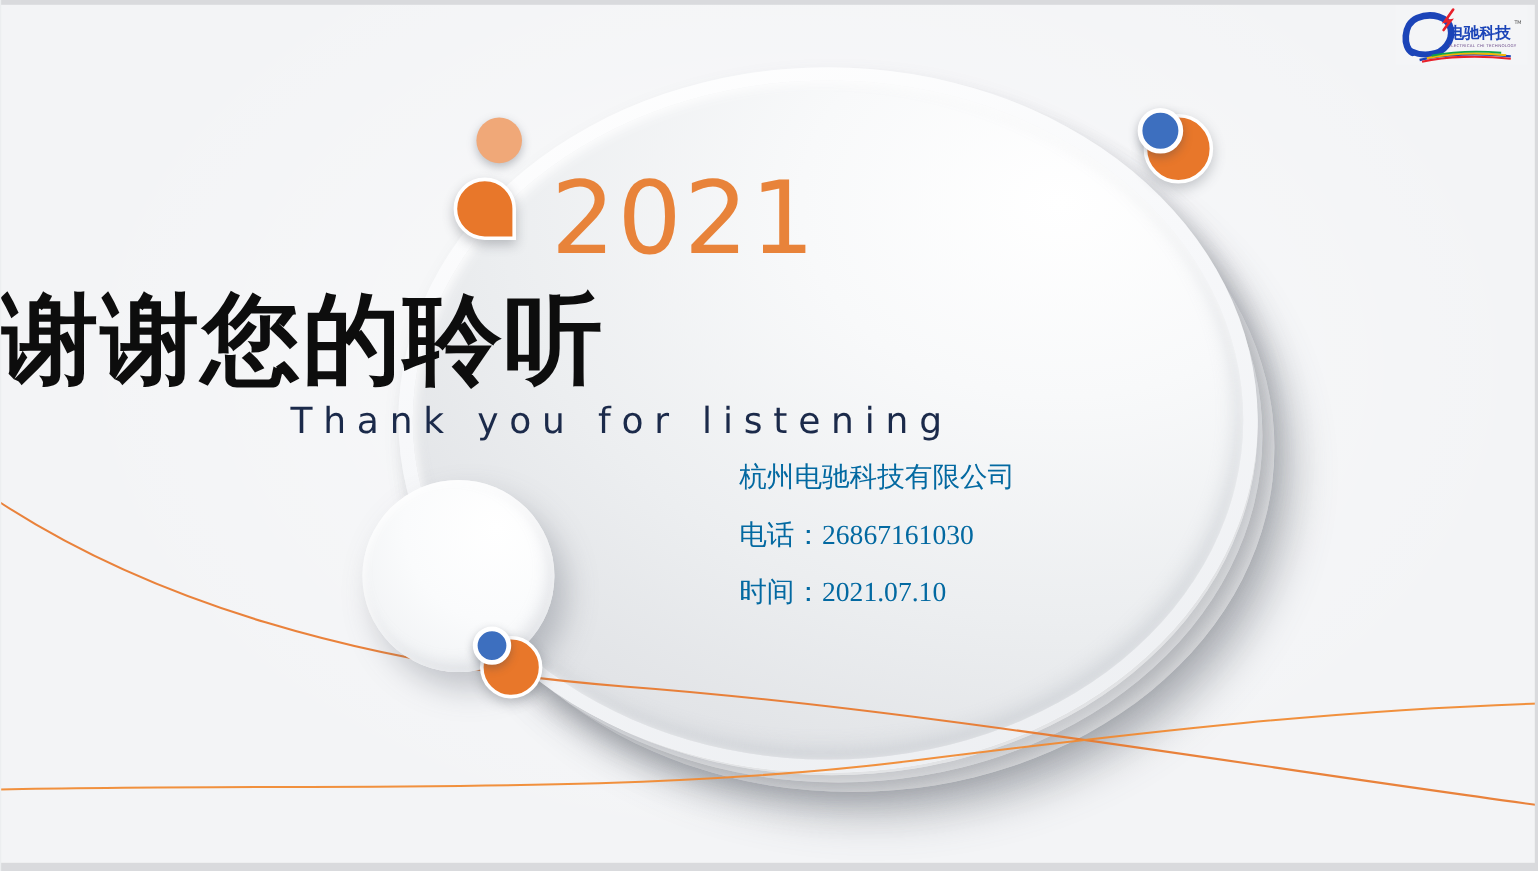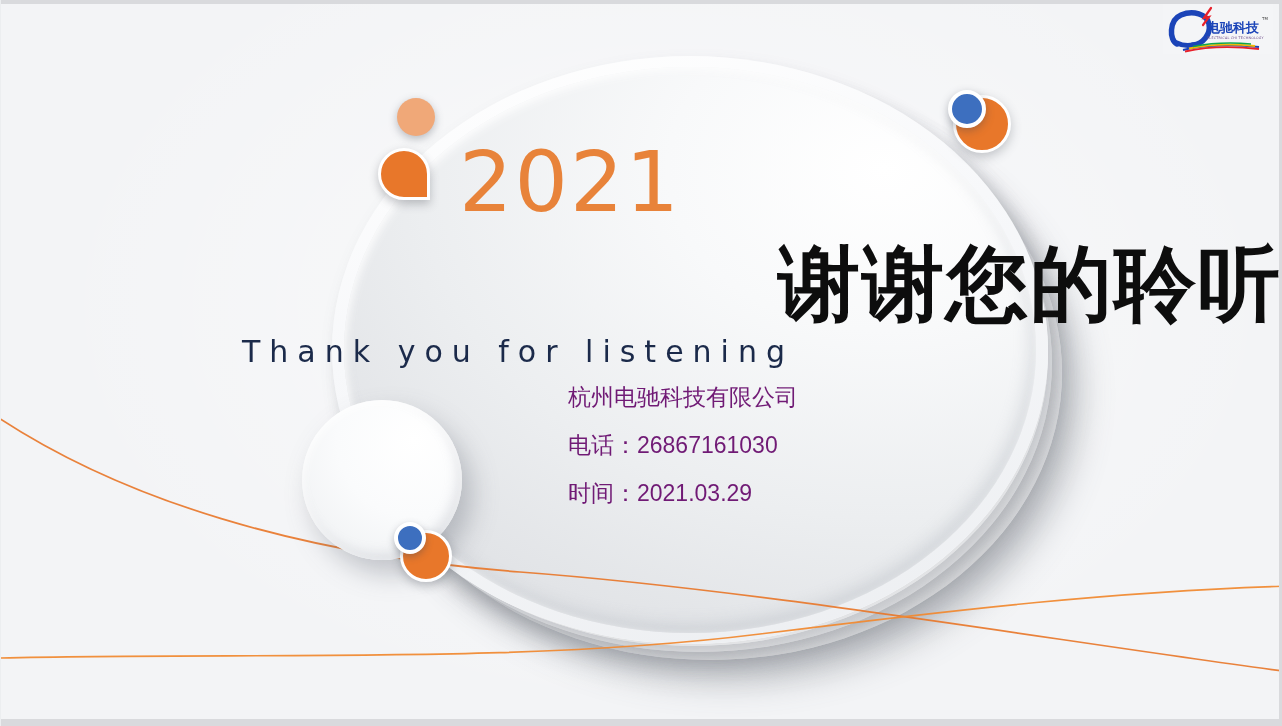--- a/index.html
+++ b/index.html
@@ -136,21 +136,21 @@
     font-size:84px;
     font-weight:400;
     letter-spacing:2px;
     color:#e8833a;
     line-height:1;
     font-family:"DejaVu Sans", sans-serif;
   }
   .headline-wrap{
     position:absolute;
     left:0; top:242px; width:1282px;
-    text-align:right;
+    text-align:left;
   }
   .headline{
     display:inline-block;
     font-size:82px;
     font-weight:700;
     color:#0d0d0d;
     letter-spacing:2px;
     line-height:1.02;
     font-family:"DejaVu Sans","Liberation Sans", sans-serif;
   }
@@ -165,25 +165,26 @@
     font-family:"DejaVu Sans", sans-serif;
   }
 
   .contact{
     position:absolute;
     left:568px; top:386px;
     width:480px;
   }
   .contact-line{
     font-size:23px;
-    color:#701a75;
+    color:#0369a1;
     line-height:1;
     margin-bottom:25px;
     white-space:nowrap;
-    font-family:Liberation Sans, sans-serif;
+    font-family:Liberation Serif, serif;
+    margin-left:48px;
   }
 
   
   .logo{
     position:absolute;
     left:1163px; top:4px;
     width:110px; height:50px;
   }
 </style>
 </head>
@@ -218,21 +219,21 @@
 
   <div class="headline-wrap">
     <span class="headline">谢谢您的聆听</span>
   </div>
 
   <div class="subline">Thank you for listening</div>
 
   <div class="contact">
     <div class="contact-line">杭州电驰科技有限公司</div>
     <div class="contact-line">电话：26867161030</div>
-    <div class="contact-line">时间：2021.03.29</div>
+    <div class="contact-line">时间：2021.07.10</div>
   </div>
 
   <svg class="logo" viewBox="0 0 110 50">
     <rect x="0" y="0" width="110" height="50" fill="#f4f5f7"></rect>
 
     <path d="M 14 40 C 6 36 6 16 18 11 C 30 6 44 10 46 20 C 48 30 40 40 30 41" fill="none" stroke="#1b44b8" stroke-width="5.5" stroke-linecap="round"></path>
     <path d="M 30 41 C 24 42 18 41 14 39" fill="none" stroke="#1b44b8" stroke-width="5" stroke-linecap="round"></path>
 
     <path d="M 48 4 L 41 14 L 46 13 L 40 21" fill="none" stroke="#e8202a" stroke-width="2.2" stroke-linecap="round"></path>
 

